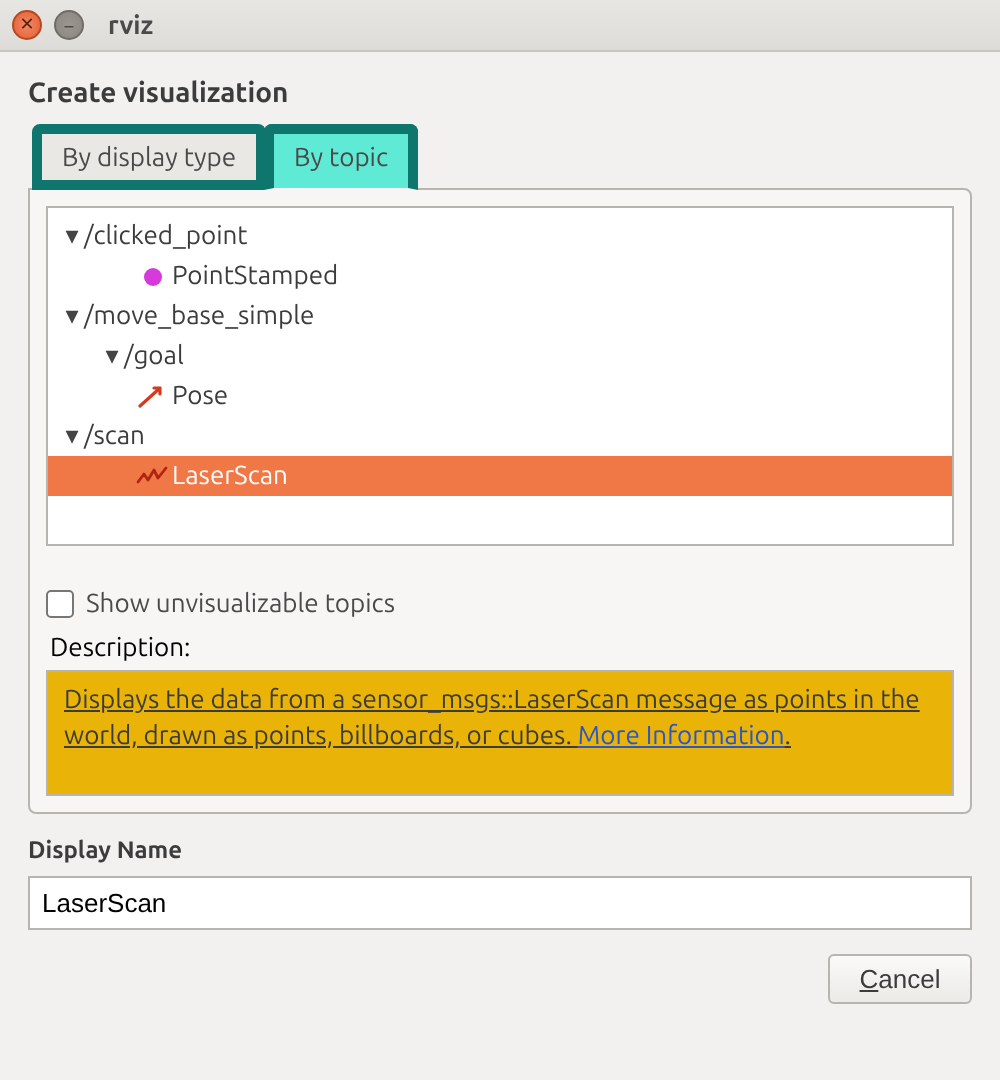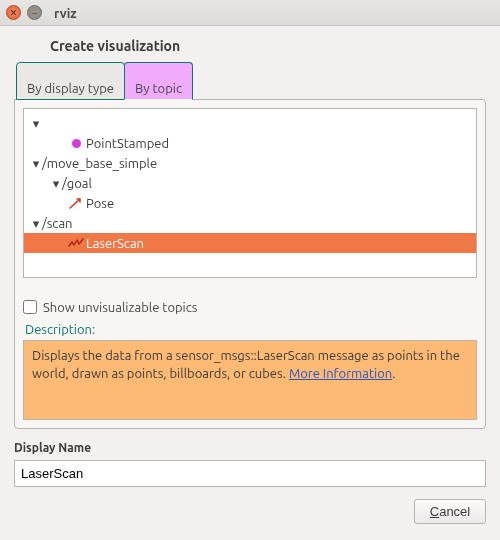--- a/index.html
+++ b/index.html
@@ -27,35 +27,35 @@
     display: inline-flex;
     align-items: center;
     justify-content: center;
     font-size: 9px;
     color: #5a2410;
   }
   .win-close { background: radial-gradient(#f28a66,#e35d33); border:1px solid #b6491f;}
   .win-min   { background: radial-gradient(#9a9690,#8b8780); border:1px solid #6f6c67; color:#3a3834;}
   .win-title { margin-left: 6px; font-weight: 700; color: #4a4a4a; }
   .content { padding: 12px 14px 10px 14px; }
-  h3.header { font-size: 14px; font-weight: 700; margin-bottom: 8px; color:#3c3c3c;margin-left:36px;}
+  h3.header { font-size: 14px; font-weight: 700; margin-bottom: 8px; color:#3c3c3c;}
   .tabs { display:flex; margin-left:2px; }
   .tab {
-    padding: 18px 10px 4px;
-    border: 1px solid #0f766e;
+    padding: 5px 10px 4px;
+    border: 5px solid #0f766e;
     background: #eae8e4;
     font-size: 13px;
     border-top-left-radius: 4px;
     border-top-right-radius: 4px;
     margin-right: -1px;
     color:#4a4a4a;
     position:relative;
   }
   .tab.active {
-    background: #f0abfc;
+    background: #5eead4;
     border-bottom: 1px solid #f7f6f5;
     z-index:2;
   }
   .panel {
     border: 1px solid #b8b5b0;
     background: #f7f6f5;
     border-radius: 0 4px 4px 4px;
     padding: 8px;
     margin-top:-1px;
   }
@@ -72,25 +72,25 @@
     padding: 1px 4px;
     line-height: 18px;
     white-space: nowrap;
   }
   .row .arrow { width:12px; display:inline-block; text-align:center; color:#444;}
   .row .ico { width:16px; display:inline-flex; justify-content:center; margin-right:2px;}
   .row.selected { background:#f07746; color:#fff; }
   .dot-magenta { width:9px;height:9px;border-radius:50%;background:#d63adb;display:inline-block;}
   .check-row { margin-top:22px; display:flex; align-items:center; font-size:13px; color:#4a4a4a;}
   .check-row input { margin-right:6px; width:14px;height:14px;}
-  .desc-label { font-size:13px; color:#0f766e; margin:8px 0 4px 2px; }
+  .desc-label { font-size:13px; color:#000000; margin:8px 0 4px 2px; }
   .desc-box {
-    background:#fdba74; border:1px solid #b8b5b0;
+    background:#eab308; border:1px solid #b8b5b0;
     padding:6px 8px; font-size:13px; line-height:1.35;
-    height:80px; overflow:hidden;
+    height:63px; overflow:hidden;text-decoration:underline;
   }
   .desc-box a { color:#2a56c6; text-decoration:underline; }
   .field-label { font-size:12px; font-weight:700; margin:12px 0 6px 0; color:#3c3c3c;}
   .text-input {
     width:100%; padding:5px 6px; font-size:13px;
     border:1px solid #b8b5b0; background:#fff;
   }
   .button-row { display:flex; justify-content:flex-end; gap:24px; margin-top:12px;}
   .btn {
     min-width:72px; padding:4px 14px; font-size:13px;
@@ -116,20 +116,21 @@
   <div class="tabs">
     <div class="tab">By display type</div>
     <div class="tab active">By topic</div>
   </div>
 
   <div class="panel">
     <div class="tree">
 
       <div class="row" style="padding-left:6px">
         <span class="arrow">▾</span>
+        <span>/clicked_point</span>
       </div>
       <div class="row" style="padding-left:44px">
         <span class="ico">
             <span class="dot-magenta"></span>
           </span>
         <span>PointStamped</span>
       </div>
 
       <div class="row" style="padding-left:6px">
         <span class="arrow">▾</span>

